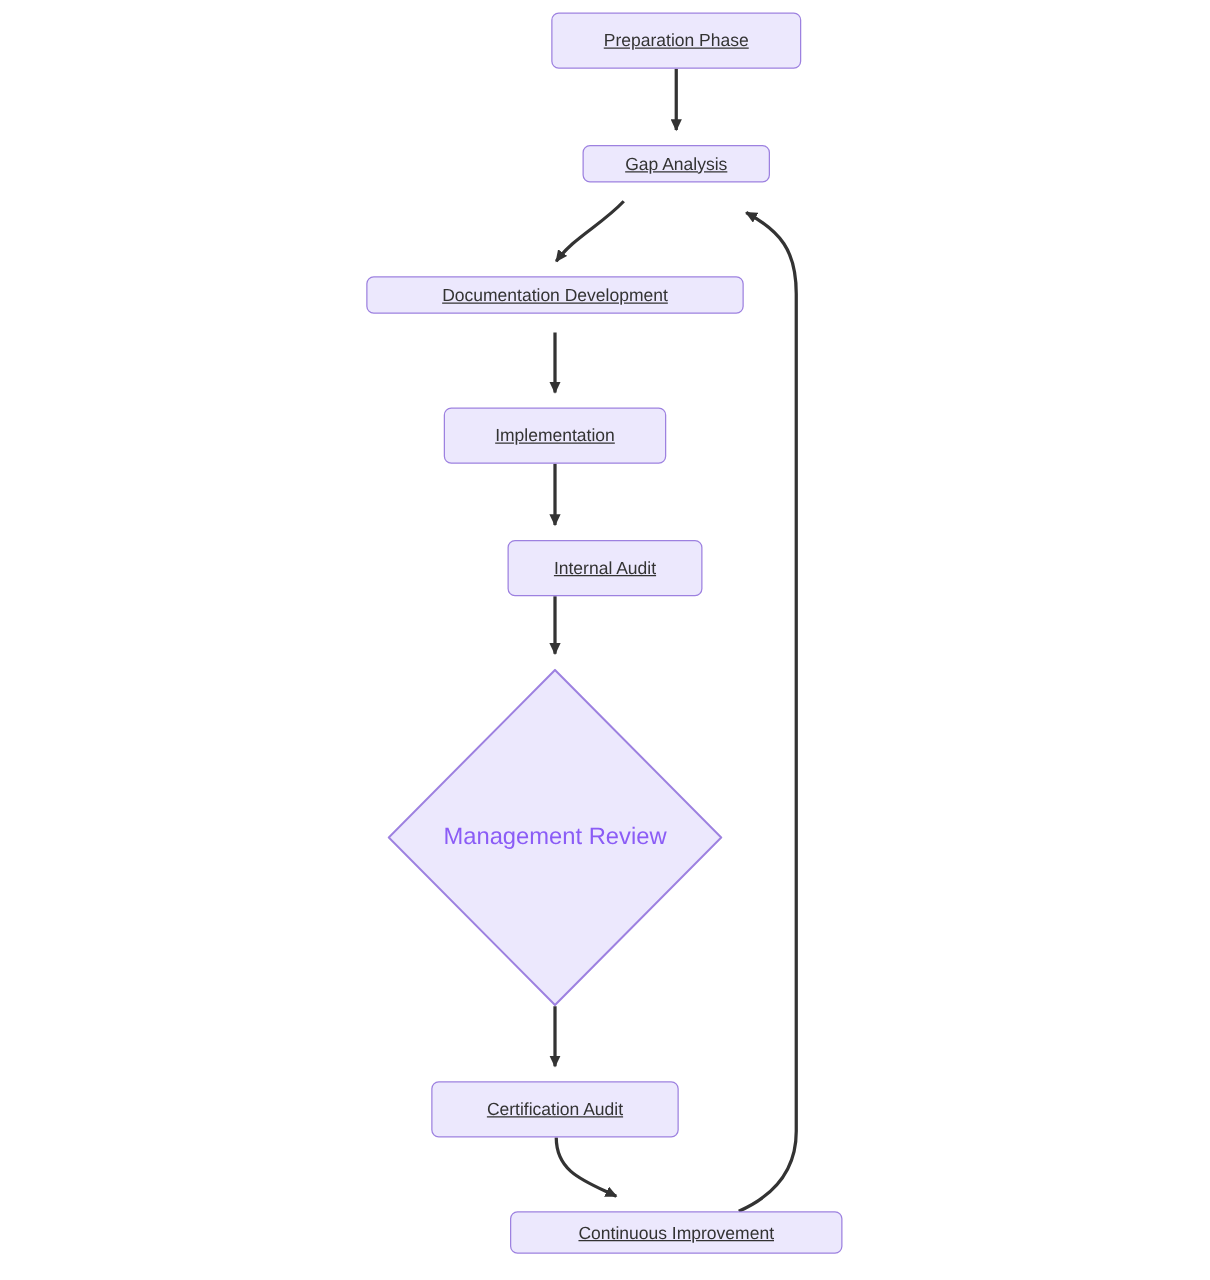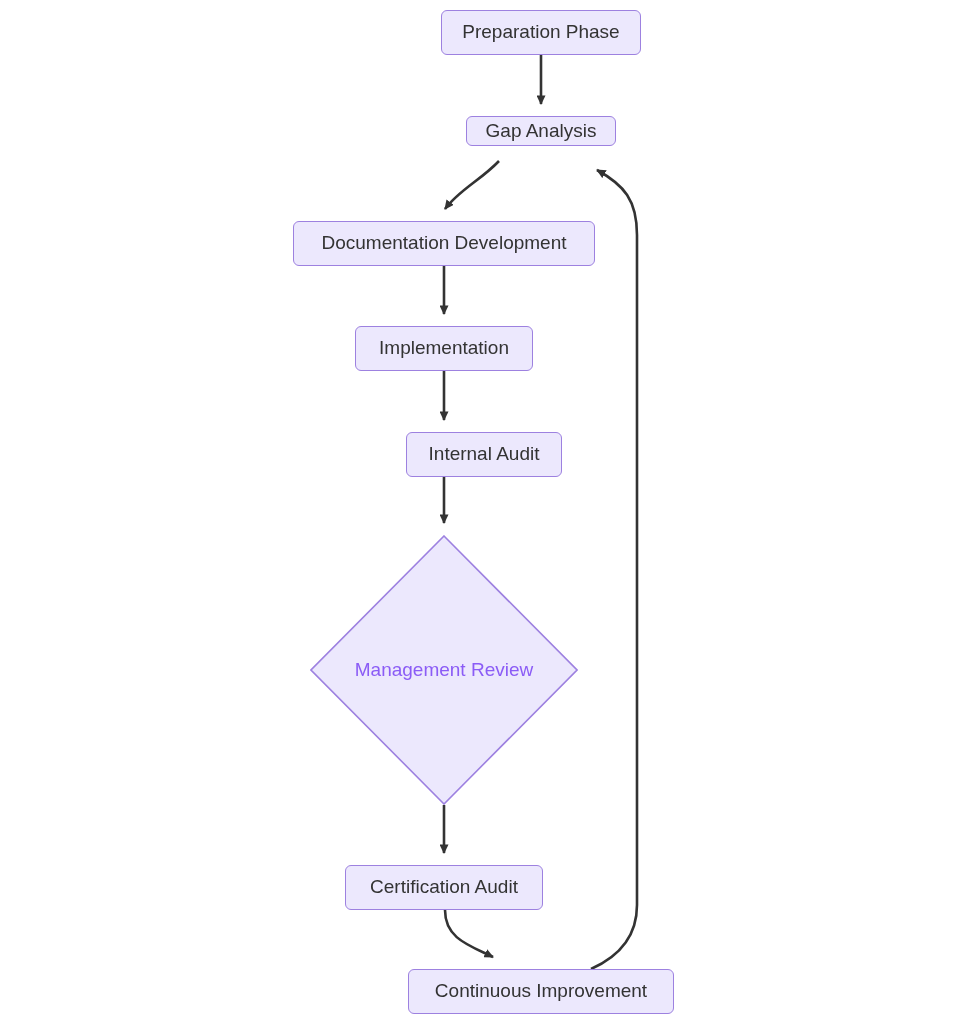--- a/index.html
+++ b/index.html
@@ -28,24 +28,25 @@
   .node {
     position: absolute;
     box-sizing: border-box;
     display: flex;
     align-items: center;
     justify-content: center;
     background: #ece8fd;
     border: 1.4px solid #9d81e0;
     border-radius: 6px;
     color: #333333;
-    font-size: 19px;
+    font-size: 14px;
     font-family: "Liberation Sans", sans-serif;
     line-height: 1.2;
     white-space: nowrap;
+    text-decoration: underline;
   }
   .node-decision {
     position: absolute;
     box-sizing: border-box;
     display: flex;
     align-items: center;
     justify-content: center;
     background: transparent;
     border: none;
   }
@@ -93,21 +94,21 @@
   </svg>
 
   <div class="node" style="left:441px; top:10px; width:200px; height:45px;">
     <span>Preparation Phase</span>
   </div>
 
   <div class="node" style="left:466px; top:116px; width:150px; height:30px;">
     <span>Gap Analysis</span>
   </div>
 
-  <div class="node" style="left:293px; top:221px; width:302px; height:45px;">
+  <div class="node" style="left:293px; top:221px; width:302px; height:30px;">
     <span>Documentation Development</span>
   </div>
 
   <div class="node" style="left:355px; top:326px; width:178px; height:45px;">
     <span>Implementation</span>
   </div>
 
   <div class="node" style="left:366px; top:432px; width:156px; height:45px;margin-left:40px;">
     <span>Internal Audit</span>
   </div>
@@ -116,17 +117,17 @@
     <svg class="diamond-shape" width="268" height="270" viewBox="0 0 268 270" xmlns="http://www.w3.org/2000/svg">
       <polygon points="134,1 267,135 134,269 1,135" fill="#ece8fd" stroke="#9d81e0" stroke-width="1.6"></polygon>
     </svg>
     <span class="diamond-label">Management Review</span>
   </div>
 
   <div class="node" style="left:345px; top:865px; width:198px; height:45px;">
     <span>Certification Audit</span>
   </div>
 
-  <div class="node" style="left:408px; top:969px; width:266px; height:45px;">
+  <div class="node" style="left:408px; top:969px; width:266px; height:34px;">
     <span>Continuous Improvement</span>
   </div>
 
 </div>
 
 </body></html>

